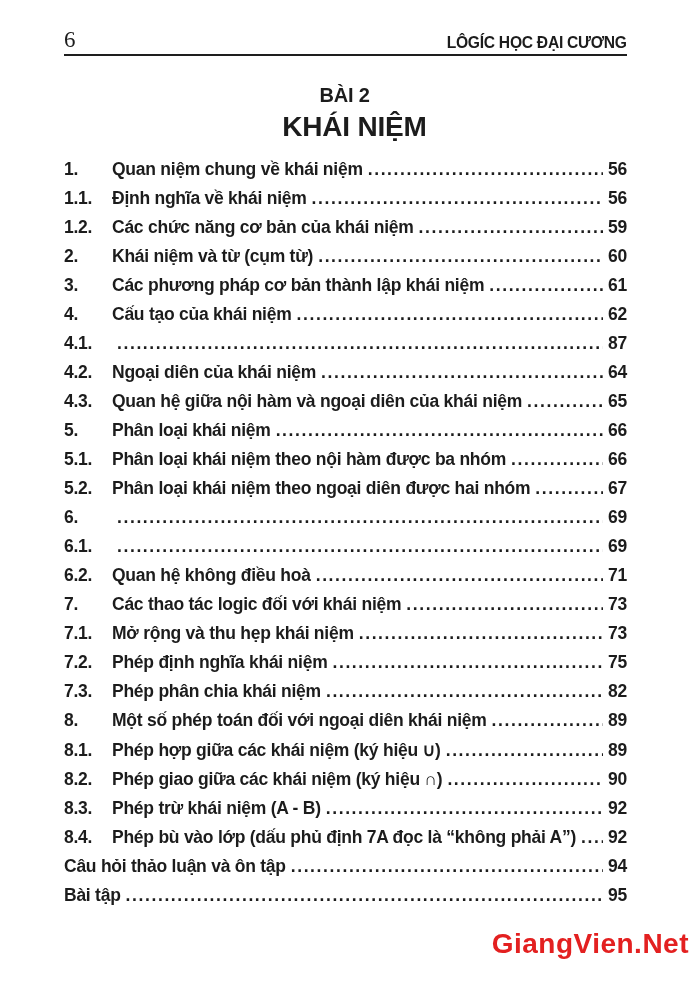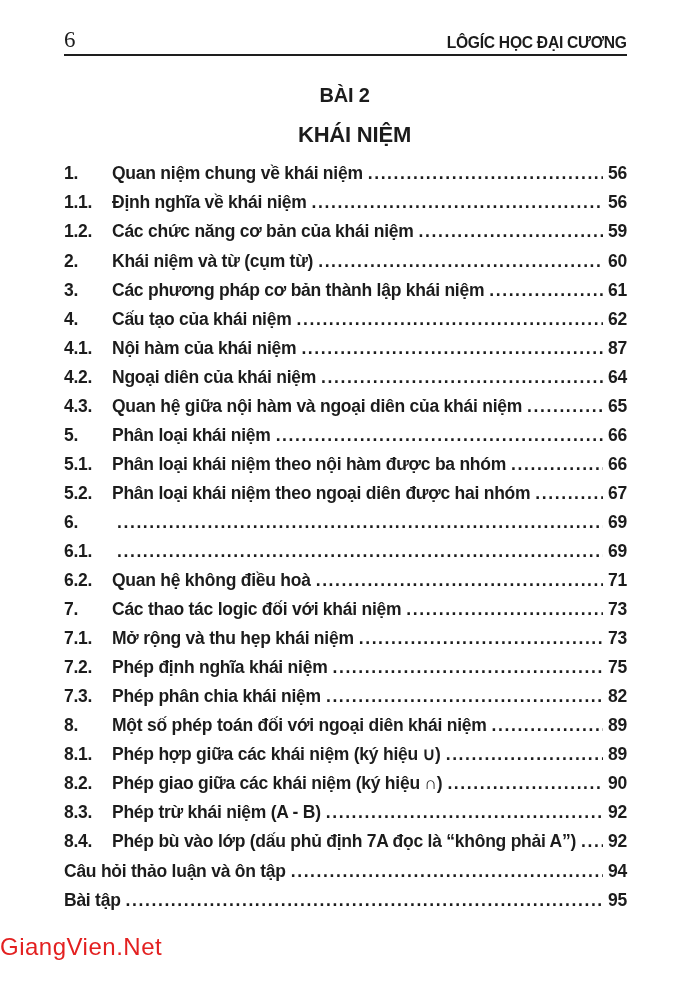--- a/index.html
+++ b/index.html
@@ -45,24 +45,24 @@
     text-align: center;
     line-height: 1.2;
   }
   .doc-title .line1 {
     font-size: 20px;
     font-weight: 800;
     letter-spacing: -0.2px;
     margin-top: 24px;
   }
   .doc-title .line2 {
-    font-size: 22px;
+    font-size: 28px;
     font-weight: 800;
     letter-spacing: -0.2px;
-    margin-top: 15px;
+    margin-top: 3px;
     padding-left: 20px;
   }
   
   .toc {
     margin: 15px 62px 0 64px;
   }
   .toc-row {
     display: flex;
     align-items: baseline;
     height: 29.05px;
@@ -89,23 +89,23 @@
     letter-spacing: 1.6px;
   }
   .toc-row .pg {
     flex: 0 0 auto;
     min-width: 22px;
     text-align: right;
   }
   
   .watermark {
     margin-top: 14px;
-    text-align: left;
-    font-size: 24px;
-    font-weight: 400;
+    text-align: right;
+    font-size: 28px;
+    font-weight: 700;
     letter-spacing: 0.5px;
   }
 </style>
 </head>
 <body>
 
 <div class="page" style="color: rgb(28, 28, 28);">
 
   <div class="header">
     <span class="page-num">6</span>
@@ -155,21 +155,20 @@
 
     <div class="toc-row">
       <span class="num">4.</span>
       <span class="label">Cấu tạo của khái niệm</span>
       <span class="dots"></span>
       <span class="pg">62</span>
     </div>
 
     <div class="toc-row">
       <span class="num">4.1.</span>
-      <span class="label">Nội hàm của khái niệm</span>
       <span class="dots"></span>
       <span class="pg">87</span>
     </div>
 
     <div class="toc-row">
       <span class="num">4.2.</span>
       <span class="label">Ngoại diên của khái niệm</span>
       <span class="dots"></span>
       <span class="pg">64</span>
     </div>

